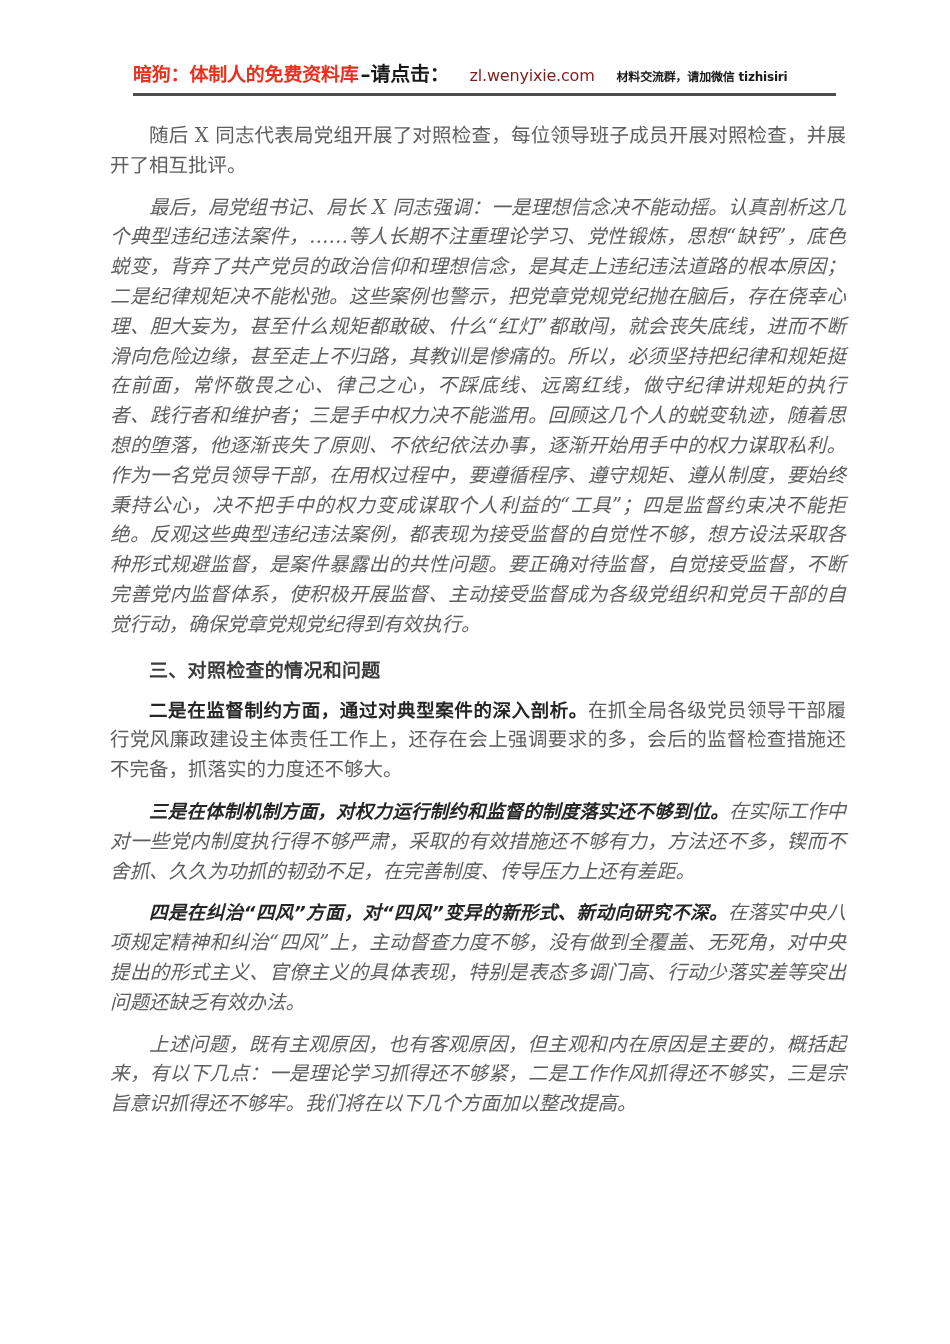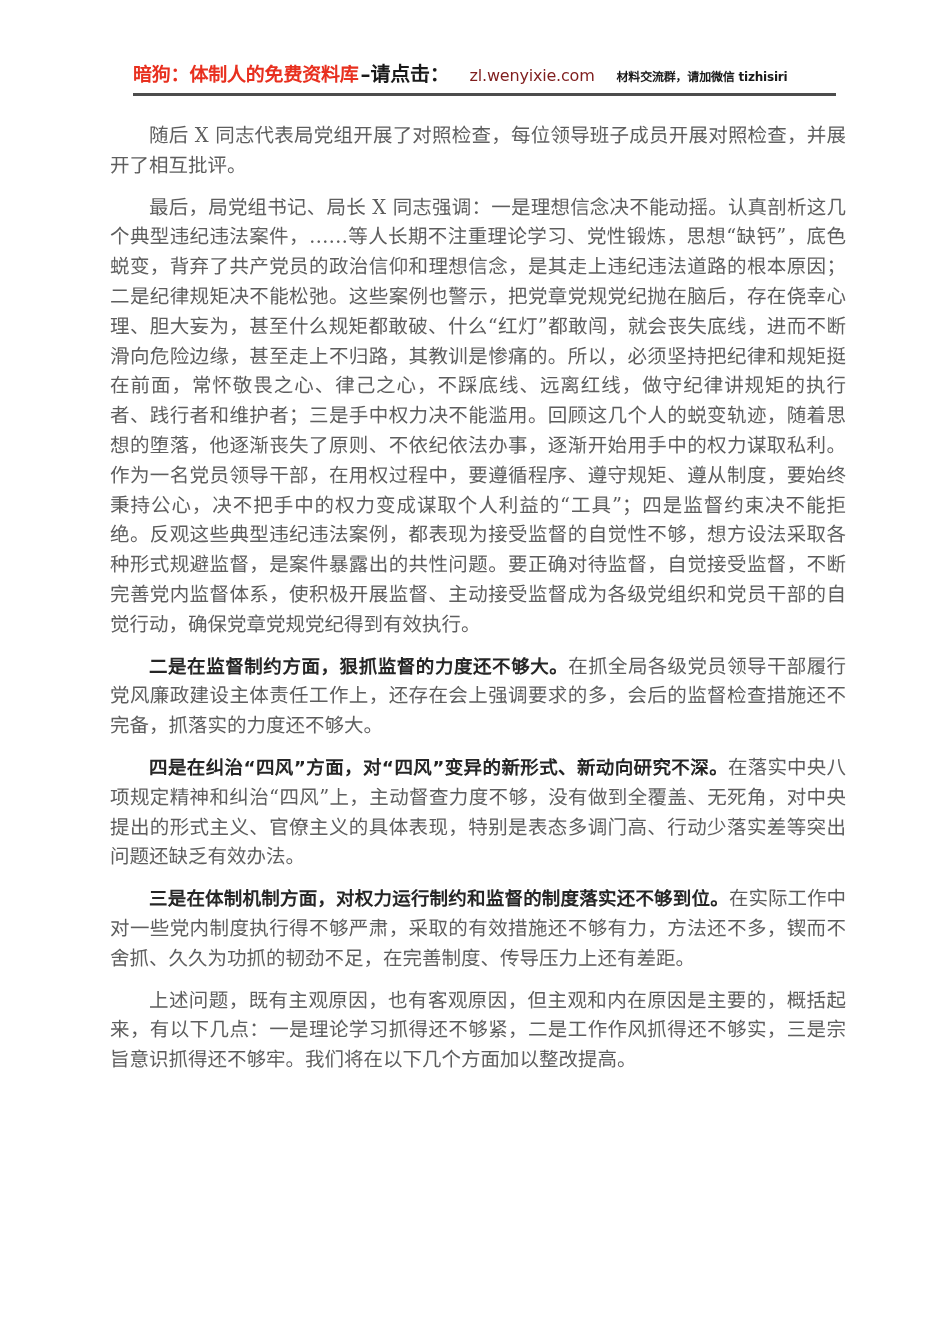--- a/index.html
+++ b/index.html
@@ -89,21 +89,21 @@
     padding: 0;
     color: #5e5e5e;
     font-family: "DejaVu Serif", "Liberation Serif", serif;
     font-size: 19.5px;
     line-height: 29.8px;
     text-align: justify;
     text-justify: inter-ideograph;
     letter-spacing: 0px;
     text-indent: 39px;
   }
-  p.para + p.para { margin-top: 12px; }
+  p.para + p.para { margin-top: 12px; font-style: italic; }
 
   h2.section-heading {
     margin: 16px 0 11px 0;
     padding: 0;
     color: #3b3b3b;
     font-family: "DejaVu Sans", "Liberation Sans", sans-serif;
     font-size: 19px;
     font-weight: bold;
     line-height: 29px;
     text-indent: 39px;
@@ -128,19 +128,20 @@
       <span class="promo-red">暗狗：体制人的免费资料库</span>
       <span class="promo-dark">–请点击：</span>
       <a class="promo-link" href="#">zl.wenyixie.com</a>
       <span class="promo-tail">材料交流群，请加微信 tizhisiri</span>
     </div>
   </div>
 
   <div id="doc-body">
       <p class="para">随后 X 同志代表局党组开展了对照检查，每位领导班子成员开展对照检查，并展开了相互批评。</p>
       <p class="para">最后，局党组书记、局长 X 同志强调：一是理想信念决不能动摇。认真剖析这几个典型违纪违法案件，……等人长期不注重理论学习、党性锻炼，思想“缺钙”，底色蜕变，背弃了共产党员的政治信仰和理想信念，是其走上违纪违法道路的根本原因；二是纪律规矩决不能松弛。这些案例也警示，把党章党规党纪抛在脑后，存在侥幸心理、胆大妄为，甚至什么规矩都敢破、什么“红灯”都敢闯，就会丧失底线，进而不断滑向危险边缘，甚至走上不归路，其教训是惨痛的。所以，必须坚持把纪律和规矩挺在前面，常怀敬畏之心、律己之心，不踩底线、远离红线，做守纪律讲规矩的执行者、践行者和维护者；三是手中权力决不能滥用。回顾这几个人的蜕变轨迹，随着思想的堕落，他逐渐丧失了原则、不依纪依法办事，逐渐开始用手中的权力谋取私利。作为一名党员领导干部，在用权过程中，要遵循程序、遵守规矩、遵从制度，要始终秉持公心，决不把手中的权力变成谋取个人利益的“工具”；四是监督约束决不能拒绝。反观这些典型违纪违法案例，都表现为接受监督的自觉性不够，想方设法采取各种形式规避监督，是案件暴露出的共性问题。要正确对待监督，自觉接受监督，不断完善党内监督体系，使积极开展监督、主动接受监督成为各级党组织和党员干部的自觉行动，确保党章党规党纪得到有效执行。</p>
-      <p class="para"><span class="lead">二是在监督制约方面，狠抓监督的力度还不够大。</span><span>在抓全局各级党员领导干部履行党风廉政建设主体责任工作上，还存在会上强调要求的多，会后的监督检查措施还不完备，抓落实的力度还不够大。</span></p>
+      <h2 class="section-heading">三、对照检查的情况和问题</h2>
+      <p class="para"><span class="lead">二是在监督制约方面，通过对典型案件的深入剖析。</span><span>在抓全局各级党员领导干部履行党风廉政建设主体责任工作上，还存在会上强调要求的多，会后的监督检查措施还不完备，抓落实的力度还不够大。</span></p>
+      <p class="para"><span class="lead">三是在体制机制方面，对权力运行制约和监督的制度落实还不够到位。</span><span>在实际工作中对一些党内制度执行得不够严肃，采取的有效措施还不够有力，方法还不多，锲而不舍抓、久久为功抓的韧劲不足，在完善制度、传导压力上还有差距。</span></p>
       <p class="para"><span class="lead">四是在纠治“四风”方面，对“四风”变异的新形式、新动向研究不深。</span><span>在落实中央八项规定精神和纠治“四风”上，主动督查力度不够，没有做到全覆盖、无死角，对中央提出的形式主义、官僚主义的具体表现，特别是表态多调门高、行动少落实差等突出问题还缺乏有效办法。</span></p>
-      <p class="para"><span class="lead">三是在体制机制方面，对权力运行制约和监督的制度落实还不够到位。</span><span>在实际工作中对一些党内制度执行得不够严肃，采取的有效措施还不够有力，方法还不多，锲而不舍抓、久久为功抓的韧劲不足，在完善制度、传导压力上还有差距。</span></p>
       <p class="para">上述问题，既有主观原因，也有客观原因，但主观和内在原因是主要的，概括起来，有以下几点：一是理论学习抓得还不够紧，二是工作作风抓得还不够实，三是宗旨意识抓得还不够牢。我们将在以下几个方面加以整改提高。</p>
     </div>
 
 </div>
 
 </body></html>

